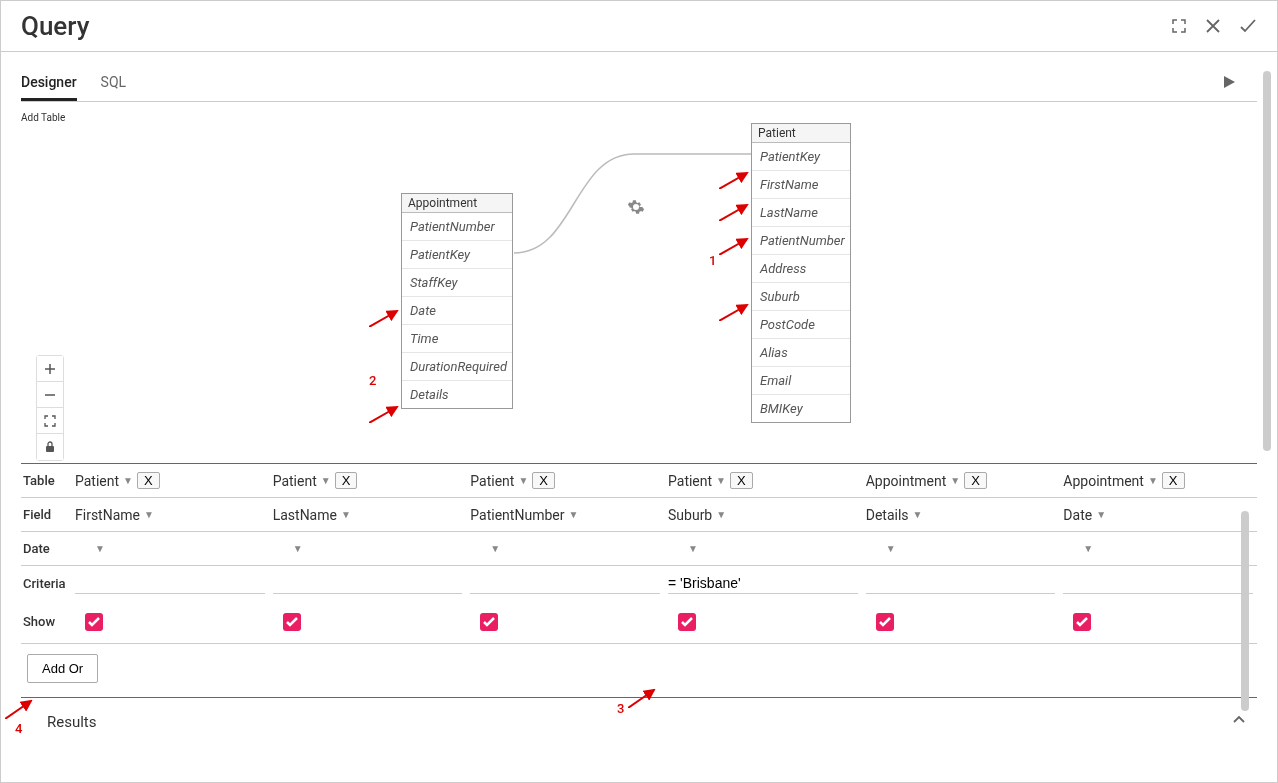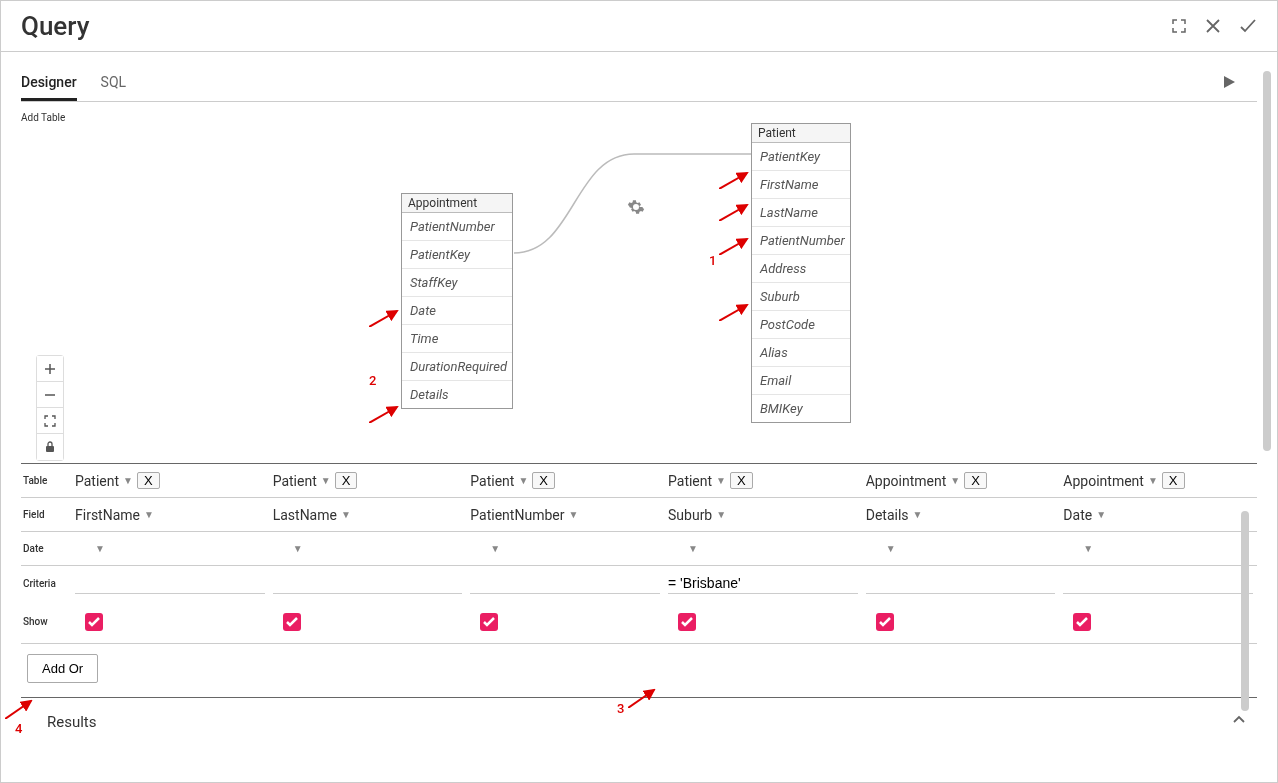--- a/index.html
+++ b/index.html
@@ -24,21 +24,21 @@
   .table-node .td { border-bottom: 1px solid #e5e5e5; padding: 6px 8px; font-size: 13px; color: #555; font-style: italic; }
   .table-node .td:last-child { border-bottom: none; }
   .appointment-node { left: 380px; top: 70px; width: 112px; }
   .patient-node { left: 730px; top: 0px; width: 100px; }
   .gear { position: absolute; left: 606px; top: 75px; color: #888; }
   .conn { position: absolute; left: 493px; top: 26px; pointer-events: none; }
   .arrow-label { position: absolute; color: #d00; font-size: 13px; font-weight: 500; }
   .arrow-svg { position: absolute; pointer-events: none; }
   .grid-section { margin: 0 20px; border-top: 1px solid #666; }
   .grid-row { display: flex; align-items: center; border-bottom: 1px solid #ccc; min-height: 34px; }
-  .grid-label { width: 50px; font-size: 10px; padding-left: 2px; font-weight: 500; }
+  .grid-label { width: 50px; font-size: 13px; padding-left: 2px; font-weight: 500; }
   .grid-cell { flex: 1; min-width: 0; display: flex; align-items: center; gap: 4px; padding: 3px 4px; }
   .select-box { display: flex; align-items: center; background: #fff; padding: 2px 0; font-size: 14px; color: #333; cursor: pointer; }
   .select-box .caret { color: #888; margin-left: 4px; font-size: 10px; }
   .x-btn { border: 1px solid #aaa; background: #f8f8f8; padding: 0 6px; font-size: 13px; cursor: pointer; border-radius: 2px; }
   .sort-caret { color: #888; font-size: 10px; margin-left: 20px; }
   .chk { width: 18px; height: 18px; background: #ea1e63; border-radius: 3px; display: flex; align-items: center; justify-content: center; margin-left: 10px; }
   .chk svg { width: 14px; height: 14px; }
   .criteria-input { width: 100%; border: none; border-bottom: 1px solid #ccc; font-size: 14px; padding: 2px 0; background: transparent; }
   .addor { padding: 10px 6px; }
   .addor button { border: 1px solid #aaa; background: #fff; padding: 6px 14px; font-size: 13px; cursor: pointer; border-radius: 2px; }

